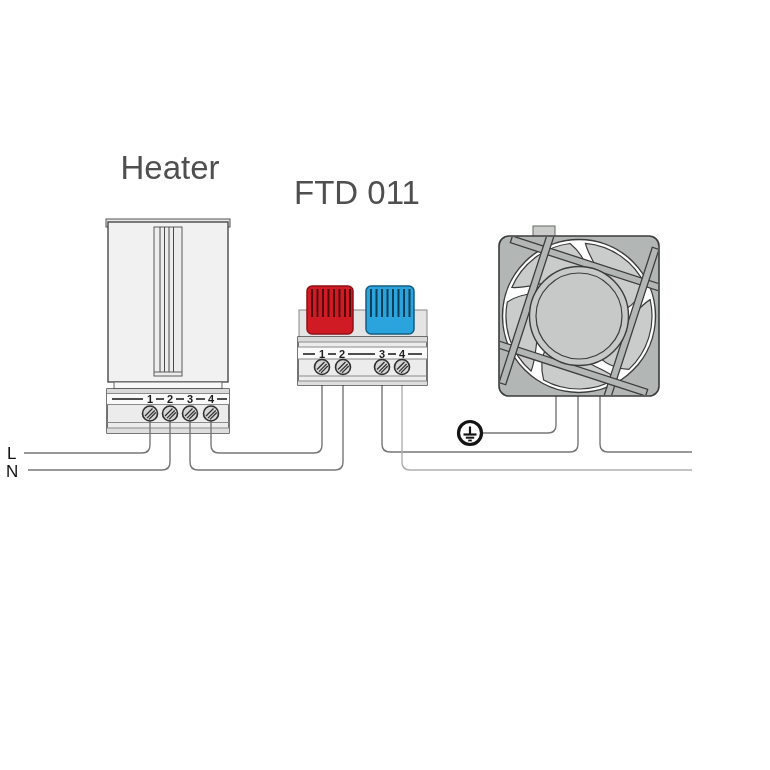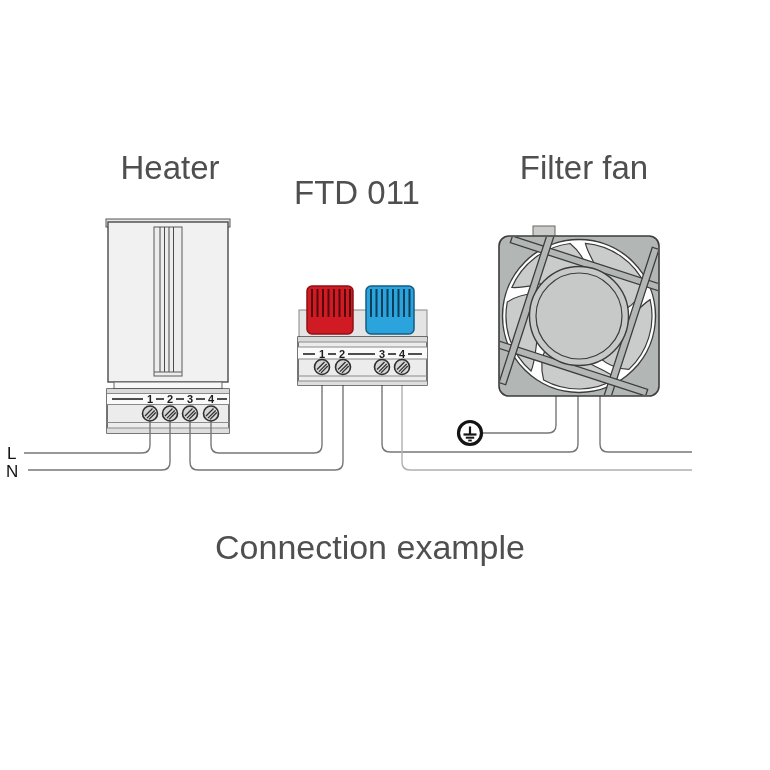--- a/index.html
+++ b/index.html
@@ -175,22 +175,20 @@
           <rect x="491" y="260.5" width="176" height="7" transform="rotate(288 579 316)"></rect>
         </g>
       </g>
       <circle cx="579" cy="316" r="49.5" fill="#c6c9c8" stroke="#3c3c3c" stroke-width="1.4"></circle>
       <circle cx="579" cy="316" r="43" fill="#c6c9c8" stroke="#3c3c3c" stroke-width="1.2"></circle>
     </g>
   </svg>
 
   <div class="cap" style="left:170px;top:150px;">Heater</div>
   <div class="cap" style="left:357px;top:175px;">FTD 011</div>
-  <div class="cap" style="left:584px;top:150px;">Filter fan</div>
-  <div class="cap cap-main" style="left:370px;top:529px;">Connection example</div>
 
   <div class="tnum" style="left:150px;top:393.5px;">1</div>
   <div class="tnum" style="left:170px;top:393.5px;">2</div>
   <div class="tnum" style="left:190px;top:393.5px;">3</div>
   <div class="tnum" style="left:211px;top:393.5px;">4</div>
 
   <div class="tnum" style="left:322px;top:348.5px;">1</div>
   <div class="tnum" style="left:342px;top:348.5px;">2</div>
   <div class="tnum" style="left:382px;top:348.5px;">3</div>
   <div class="tnum" style="left:402px;top:348.5px;">4</div>

